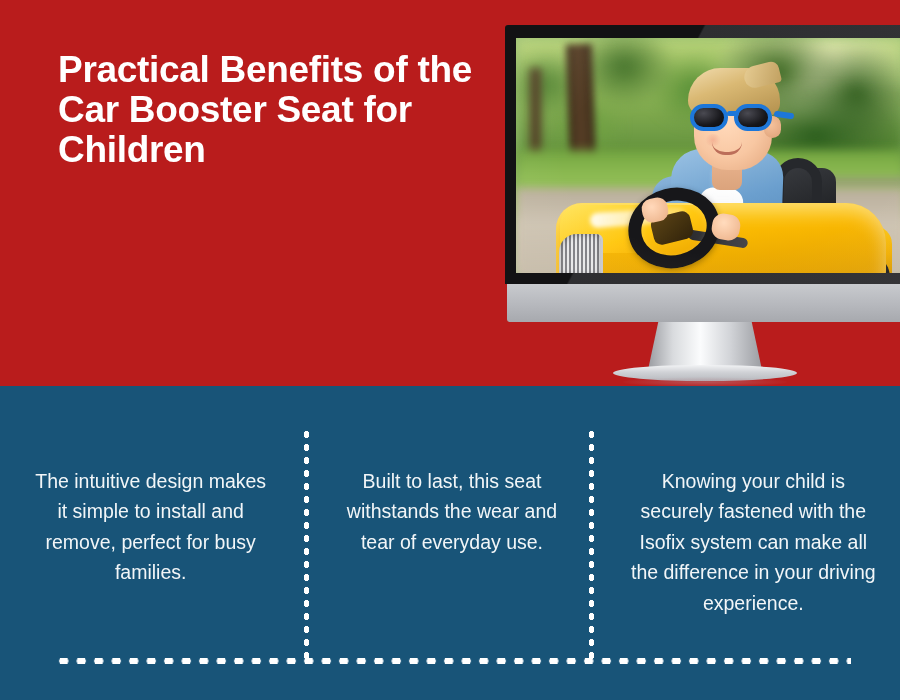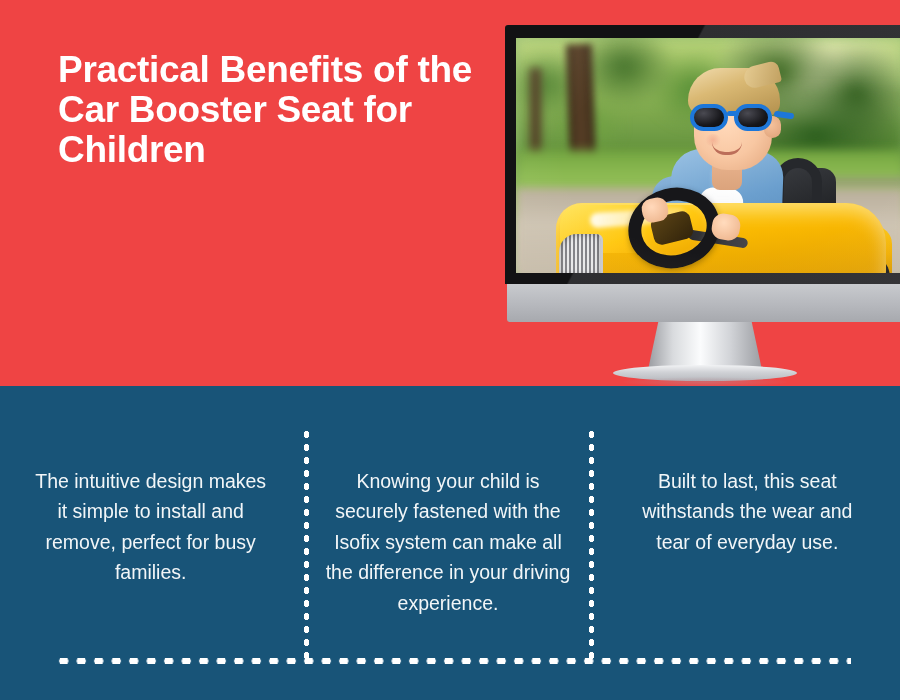--- a/index.html
+++ b/index.html
@@ -16,21 +16,21 @@
     width: 900px;
     height: 700px;
     background: #F6B3BC;
   }
 
   
   .top-section {
     position: absolute;
     left: 0; top: 0;
     width: 900px; height: 386px;
-    background: #ef4444;
+    background: #b91c1c;
   }
 
   .headline {
     position: absolute;
     left: 58px; top: 50px;
     width: 420px;
     color: #FFFFFF;
     font-size: 37px;
     font-weight: bold;
     line-height: 1.08;
@@ -499,22 +499,22 @@
       <div class="monitor-neck"></div>
       <div class="monitor-foot"></div>
       <div class="monitor-foot-shadow"></div>
     </div>
   </div>
 
   <div class="bottom-section">
 
     <div class="columns">
       <div class="column col-1">The intuitive design makes it simple to install and remove, perfect for busy families.</div>
+      <div class="column col-2">Built to last, this seat withstands the wear and tear of everyday use.</div>
       <div class="column col-3">Knowing your child is securely fastened with the Isofix system can make all the difference in your driving experience.</div>
-      <div class="column col-2">Built to last, this seat withstands the wear and tear of everyday use.</div>
     </div>
 
     <div class="v-divider v-divider-1"></div>
     <div class="v-divider v-divider-2"></div>
     <div class="h-divider"></div>
   </div>
 
 </div>
 
 </body></html>

